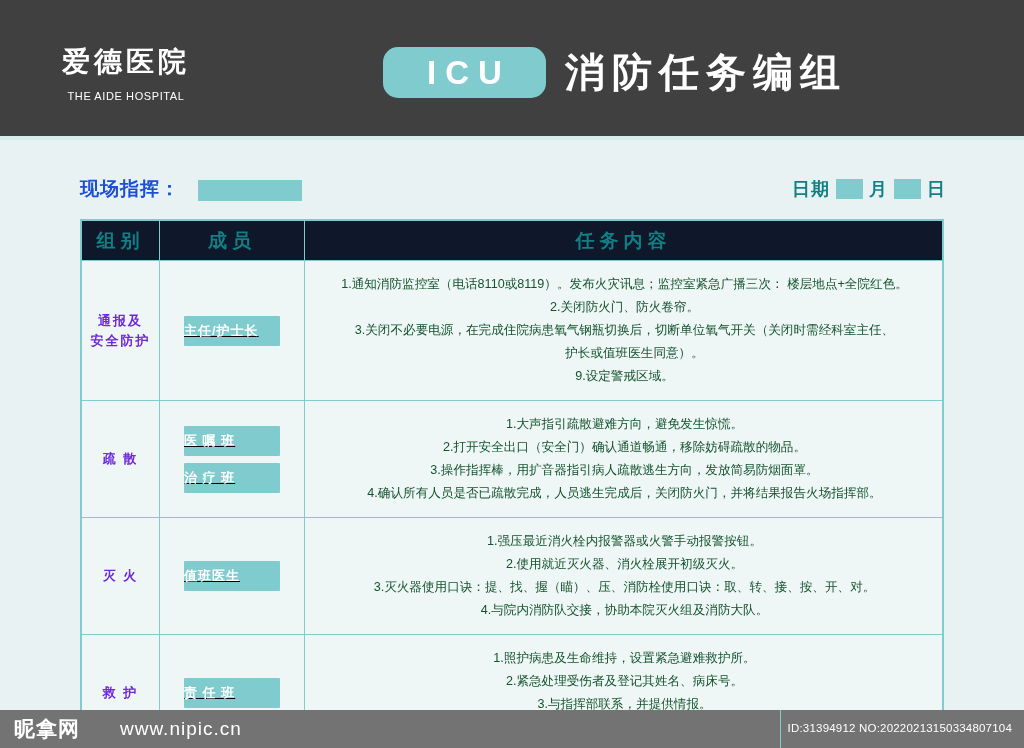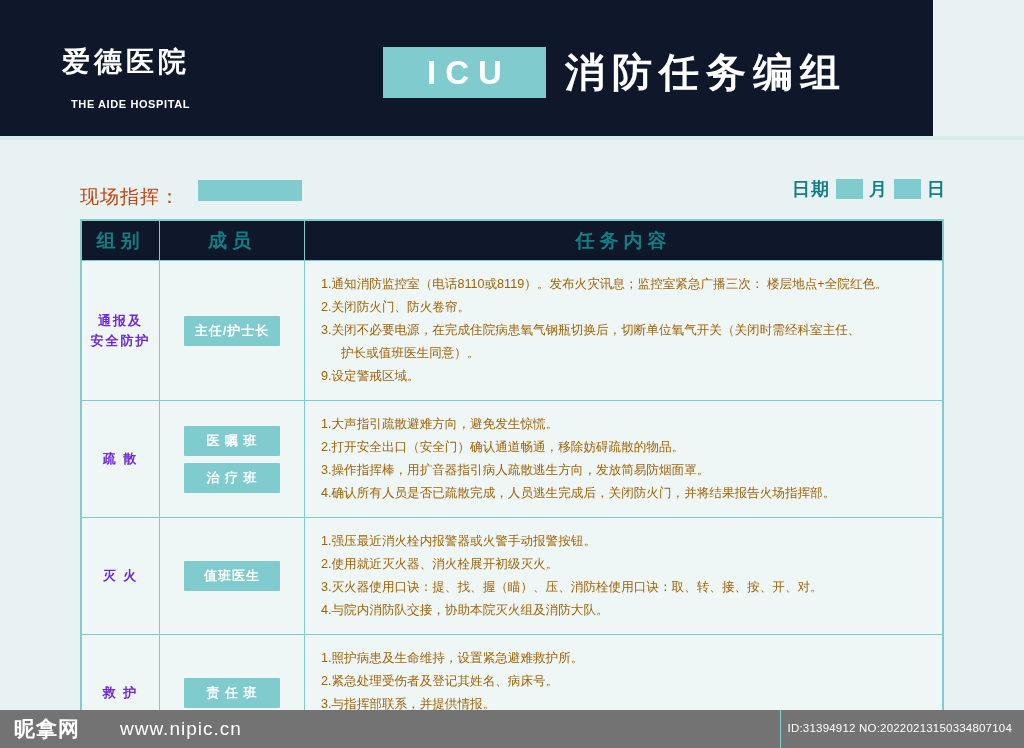--- a/index.html
+++ b/index.html
@@ -15,50 +15,51 @@
     width: 1024px;
     height: 748px;
     overflow: hidden;
     background: #e8f2f2;
   }
 
   
   .header {
     position: absolute;
     left: 0; top: 0;
-    width: 933px;
+    width: 1024px;
     height: 136px;
-    background: #0f172a;
+    background: #404040;
   }
   .logo-block {
     position: absolute;
     left: 62px;
     top: 48px;
     color: #ffffff;
   }
   .logo-cn {
     font-size: 28px;
     letter-spacing: 4px;
     font-weight: bold;
     line-height: 1;
   }
   .logo-en {
     font-size: 11px;
-    font-weight: bold;
+    font-weight: normal;
     letter-spacing: 0.6px;
-    margin-top: 22px;
-    text-align: right;
+    margin-top: 14px;
+    text-align: center;
   }
   .icu-badge {
     position: absolute;
     left: 383px;
     top: 47px;
     width: 163px;
     height: 51px;
     background: #7fcbcd;
+    border-radius: 15px;
   }
   .icu-text {
     color: #ffffff;
     font-size: 33px;
     font-weight: bold;
     letter-spacing: 9px;
     text-align: center;
     line-height: 51px;
     padding-left: 9px;
     box-sizing: border-box;
@@ -84,24 +85,24 @@
   
   .subrow {
     position: absolute;
     left: 0; top: 176px;
     width: 1024px;
     height: 32px;
   }
   .commander-label {
     position: absolute;
     left: 80px;
-    top: 8px;
+    top: 0px;
     font-size: 19px;
-    color: #c2410c;
-    font-weight: normal;
+    color: #1d4ed8;
+    font-weight: bold;
     letter-spacing: 1px;
   }
   .commander-blank {
     position: absolute;
     left: 198px;
     top: 4px;
     width: 104px;
     height: 21px;
     background: #7fcbcd;
   }
@@ -157,40 +158,41 @@
   td.group-cell {
     text-align: center;
     color: #6d28d9;
     font-size: 13px;
     font-weight: bold;
     letter-spacing: 2px;
     line-height: 20px;
     padding: 4px 2px;
   }
   td.member-cell {
-    text-align: center;
     padding: 6px 4px;
+    text-decoration: underline;
   }
   .member-chip {
     display: block;
     margin: 7px auto;
     width: 96px;
     background: #7fcbcd;
     color: #ffffff;
     font-size: 13px;
     font-weight: bold;
     letter-spacing: 1px;
     padding: 6px 0;
     border-radius: 1px;
   }
   td.task-cell {
     padding: 12px 14px 12px 16px;
-    color: #a16207;
+    color: #14532d;
     font-size: 12.6px;
     line-height: 23px;
+    text-align: center;
   }
   td.task-cell .line {
     white-space: nowrap;
   }
   td.task-cell .indent {
     padding-left: 20px;
   }
 
   
   .footer {

